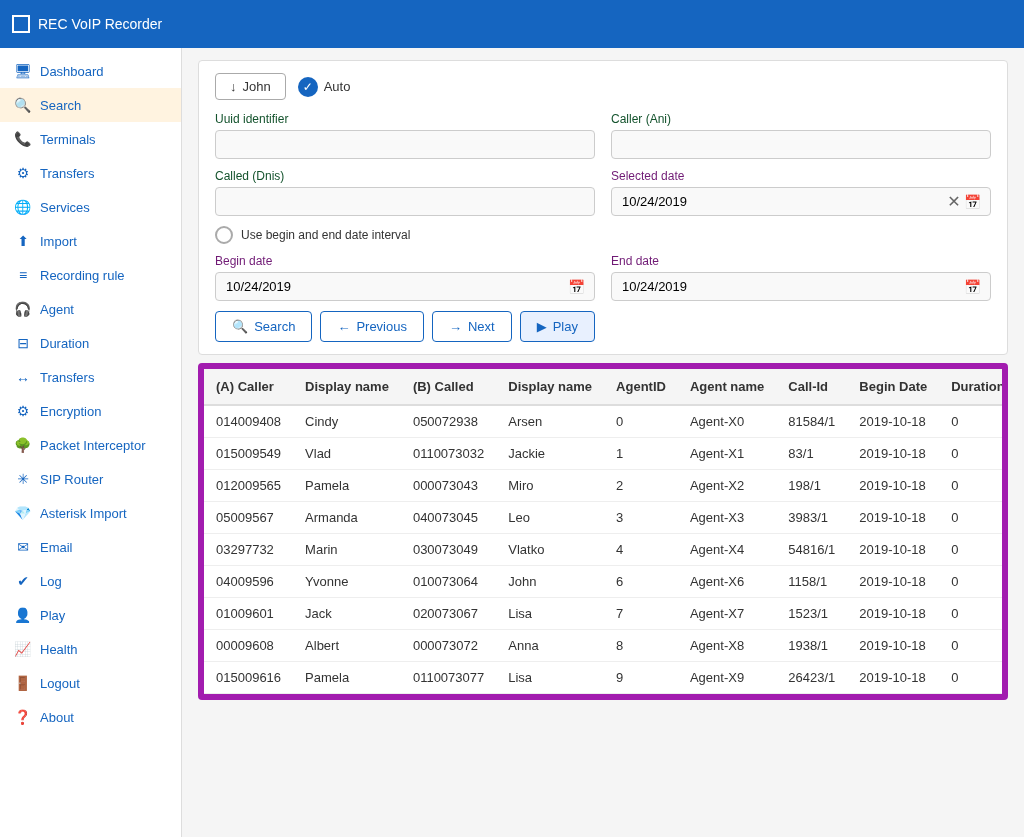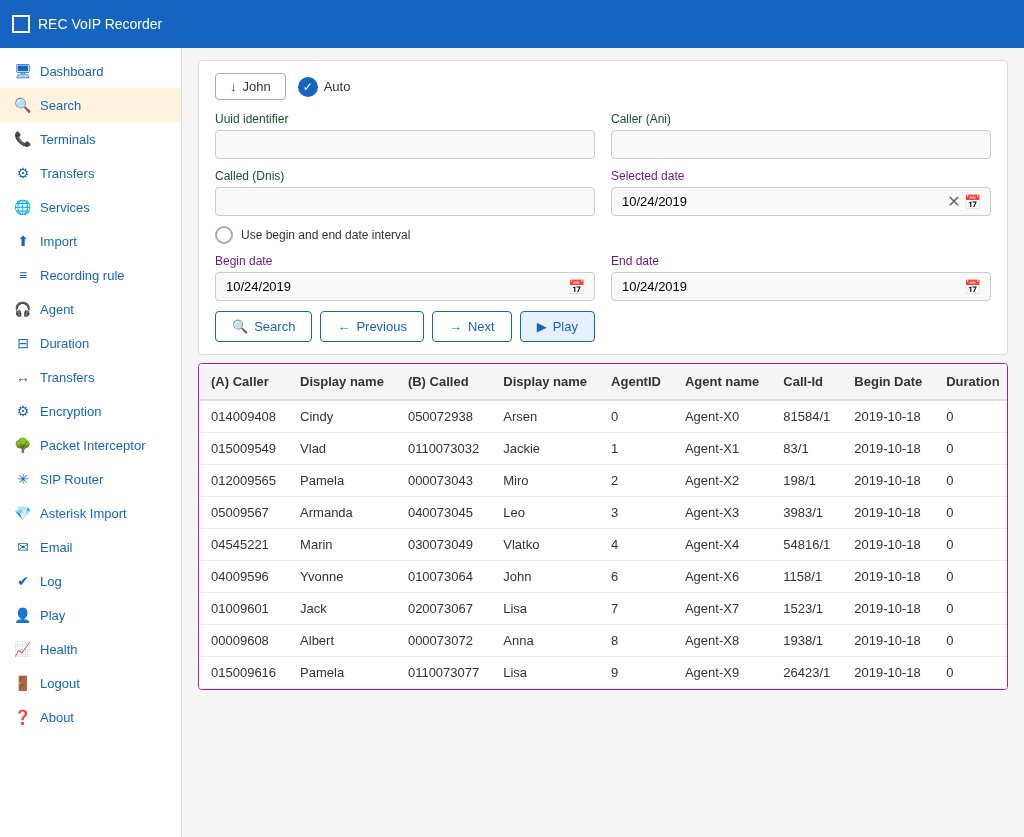--- a/index.html
+++ b/index.html
@@ -217,21 +217,21 @@
       color: #1565C0;
     }
     .btn-play {
       background: #e8f0fe;
       color: #1565C0;
     }
 
     
     .table-wrap {
       background: white;
-      border: 1px solid #a21caf;
+      border: 6px solid #a21caf;
       border-radius: 4px;
       overflow: auto;
     }
     table {
       width: 100%;
       border-collapse: collapse;
       font-size: 13px;
     }
     thead tr {
       background: #f5f5f5;
@@ -486,21 +486,21 @@
               <td>Armanda</td>
               <td>040073045</td>
               <td>Leo</td>
               <td>3</td>
               <td>Agent-X3</td>
               <td>3983/1</td>
               <td>2019-10-18</td>
               <td>0</td>
             </tr>
             <tr>
-              <td>04545221</td>
+              <td>03297732</td>
               <td>Marin</td>
               <td>030073049</td>
               <td>Vlatko</td>
               <td>4</td>
               <td>Agent-X4</td>
               <td>54816/1</td>
               <td>2019-10-18</td>
               <td>0</td>
             </tr>
             <tr>

